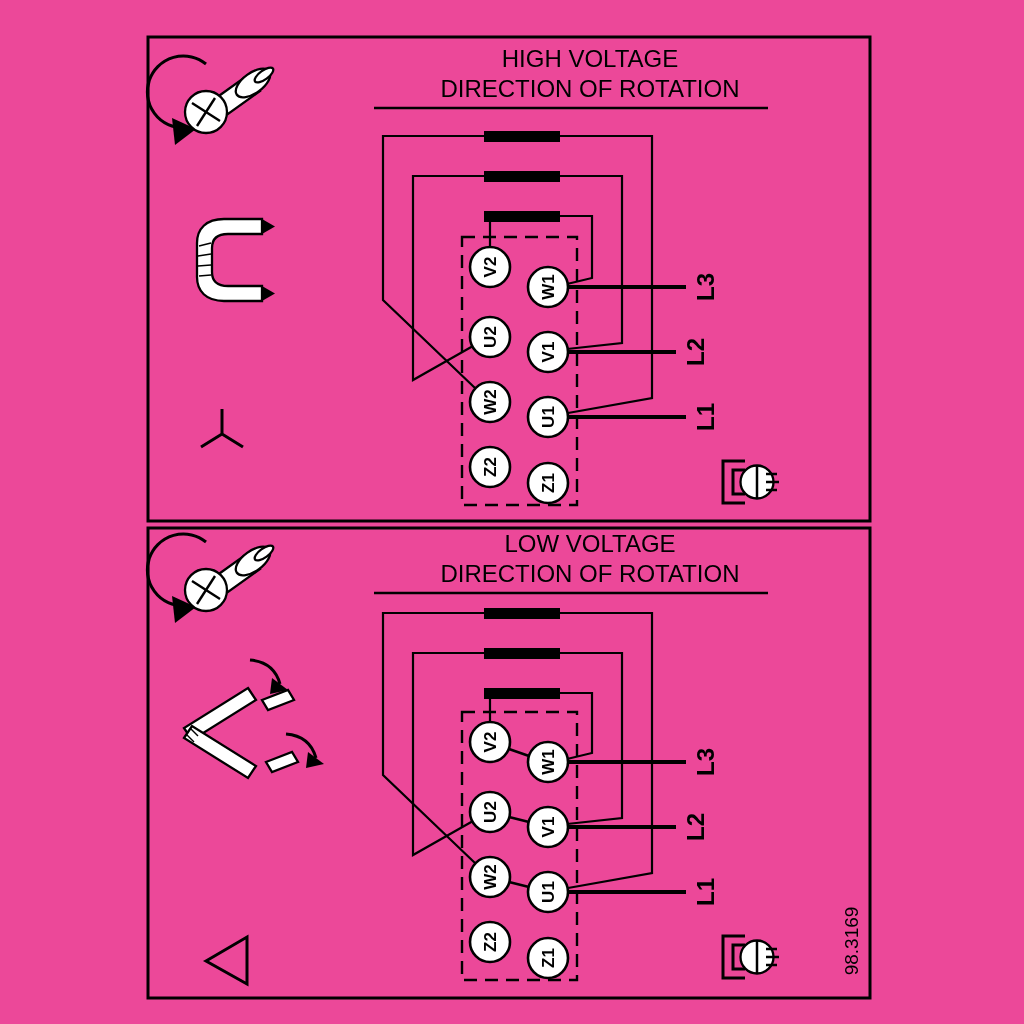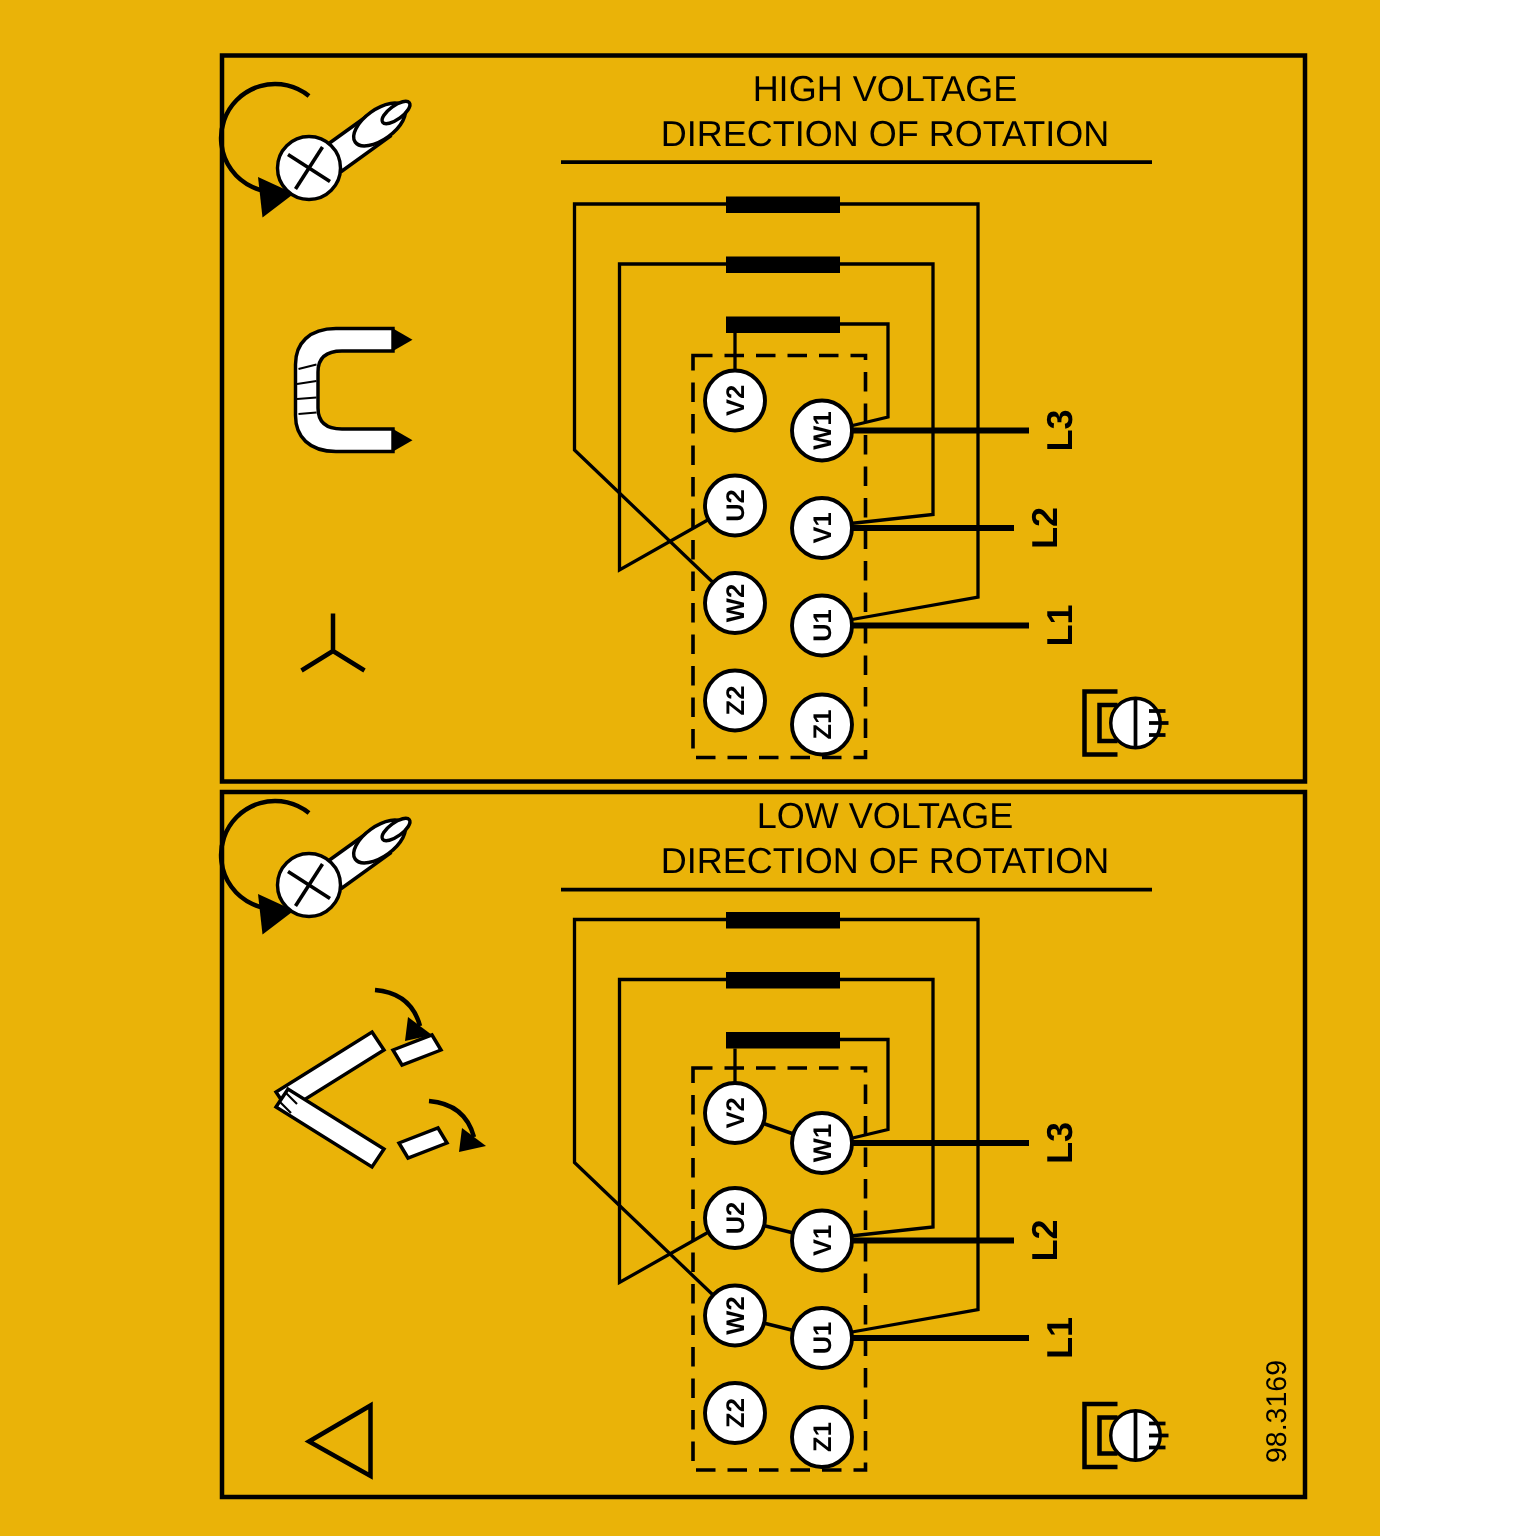--- a/index.html
+++ b/index.html
@@ -1,16 +1,16 @@
 <!DOCTYPE html>
 <html><head>
 <meta charset="utf-8">
 <style>
   html, body { margin: 0; padding: 0; background: #ffffff; }
-  .canvas { position: relative; width: 920px; height: 1024px; background: #eab308; }
+  .canvas { position: relative; width: 1024px; height: 1024px; background: #ec4899; }
   svg { display: block; }
   .panel-border { fill: none; stroke: #000; stroke-width: 3; }
   .title { font: 24px "Liberation Sans", sans-serif; fill: #000; text-anchor: middle; }
   .term-label { font: bold 17px "Liberation Sans", sans-serif; fill: #000; text-anchor: middle; }
   .line-label { font: bold 24px "Liberation Sans", sans-serif; fill: #000; text-anchor: middle; }
   .num-label { font: 19px "Liberation Sans", sans-serif; fill: #000; text-anchor: middle; }
   .wire { fill: none; stroke: #000; stroke-width: 2.2; }
   .wire-thick { fill: none; stroke: #000; stroke-width: 4; }
   .pair-link { stroke: #000; stroke-width: 2.5; }
   .dash-box { fill: none; stroke: #000; stroke-width: 2.4; stroke-dasharray: 13 8; }

